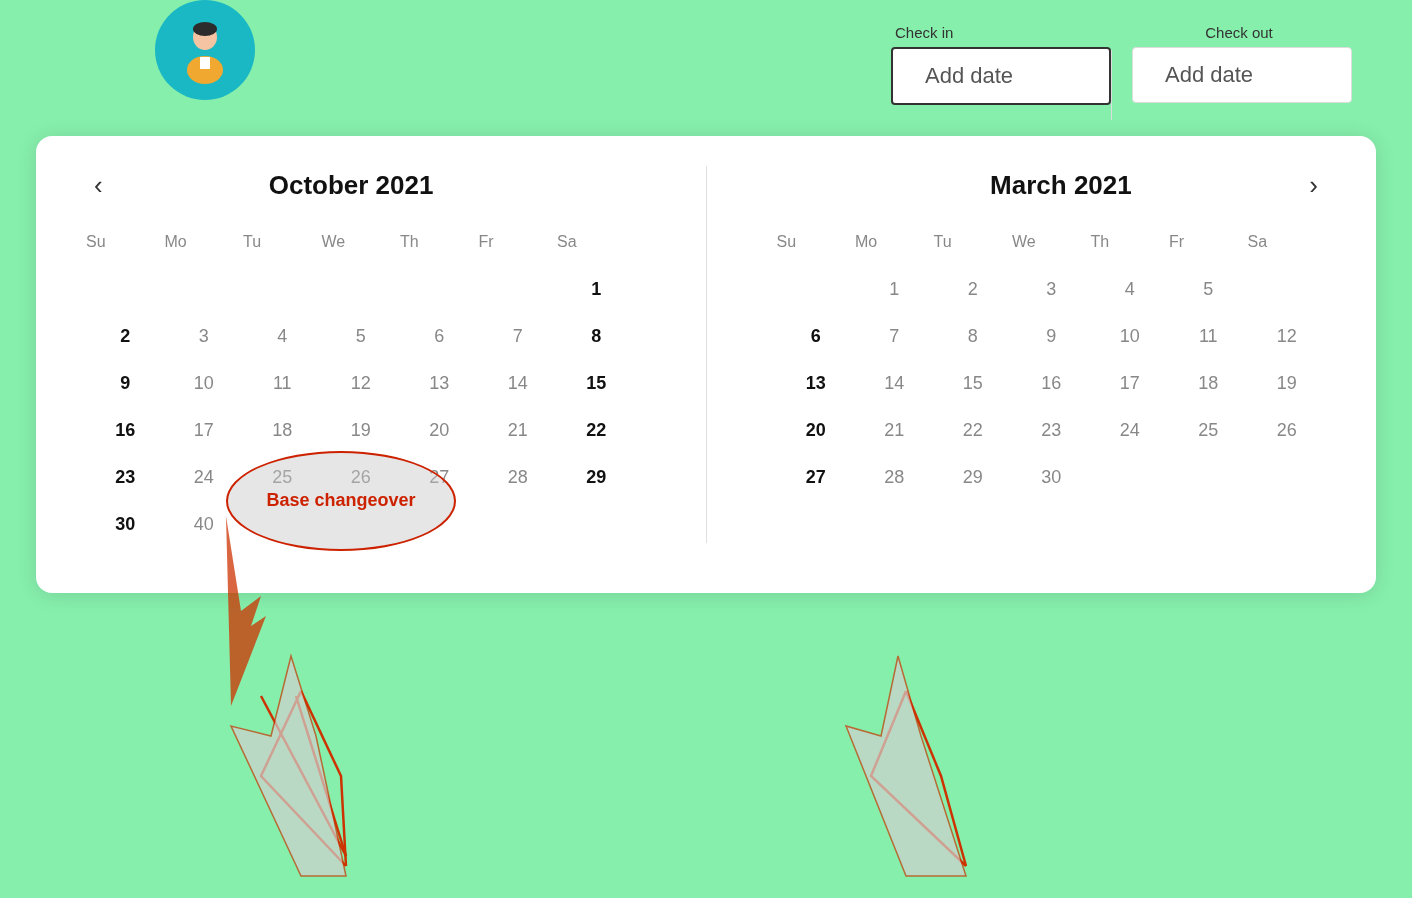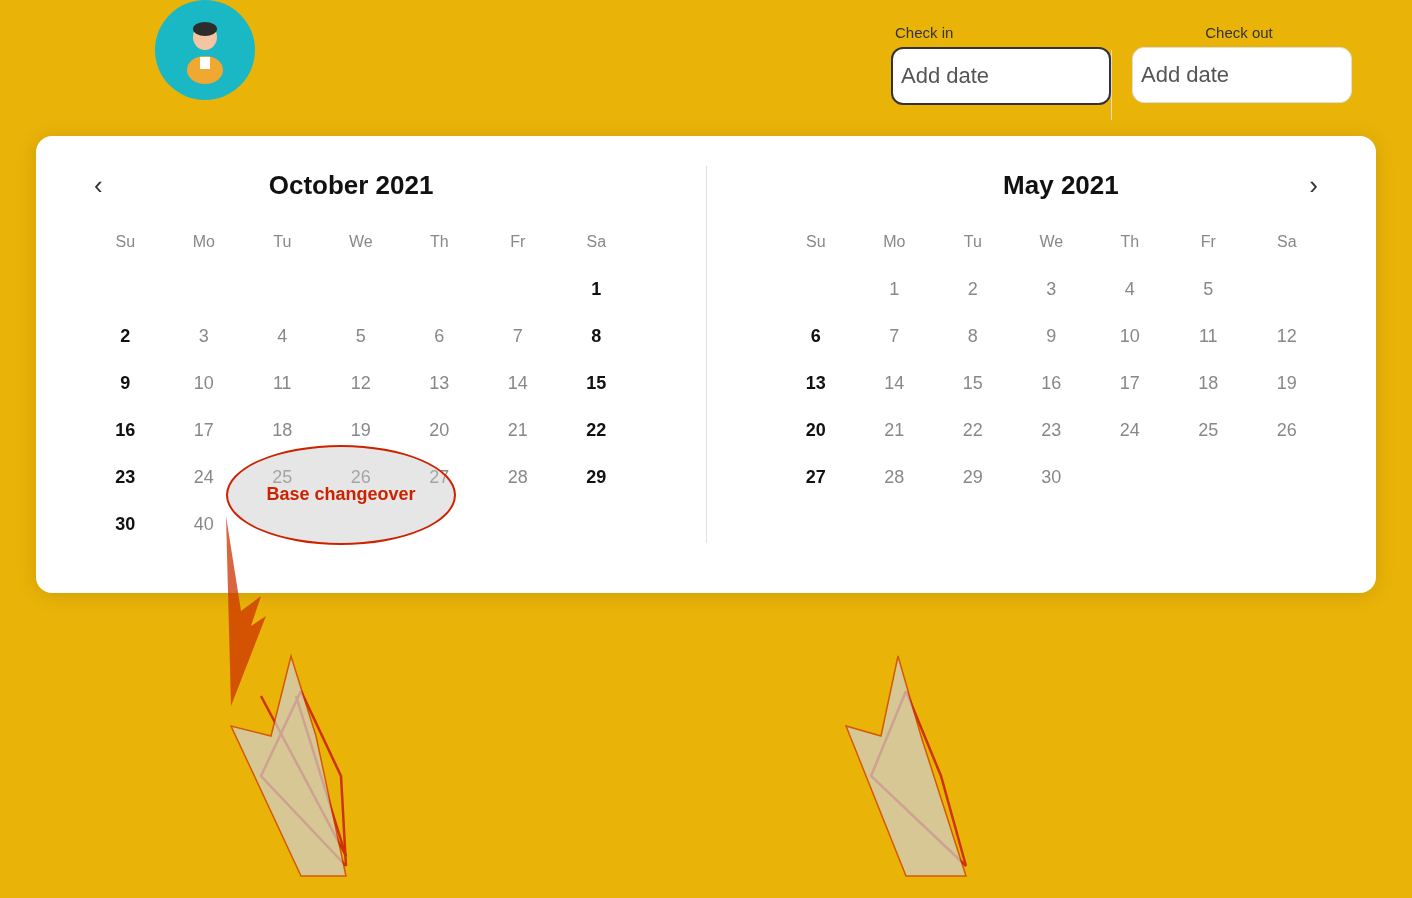--- a/index.html
+++ b/index.html
@@ -37,22 +37,22 @@
 
     .date-label {
       font-size: 15px;
       color: #333;
       font-weight: 400;
       padding-left: 4px;
     }
 
     .date-input-box {
       border: 2px solid #333;
-      border-radius: 12px;
-      padding: 14px 8px;
+      border-radius: 4px;
+      padding: 14px 32px;
       font-size: 22px;
       color: #555;
       background: white;
       min-width: 220px;
       cursor: pointer;
     }
 
     .date-input-box.secondary {
       border: 1px solid #ddd;
       background: white;
@@ -102,21 +102,21 @@
       color: #111;
     }
 
     .cal-grid {
       display: grid;
       grid-template-columns: repeat(7, 1fr);
       row-gap: 10px;
     }
 
     .day-header {
-      text-align: center;
+      text-align: left;
       font-size: 16px;
       color: #888;
       font-weight: 500;
       padding-bottom: 10px;
     }
 
     .day-cell {
       text-align: center;
       font-size: 18px;
       color: #888;
@@ -149,21 +149,21 @@
       font-size: 18px;
       font-weight: 700;
       text-align: center;
       line-height: 1.3;
     }
 
   </style>
 </head>
 <body>
 
-<div style="width:1412px; min-height:898px; background:#eab308; position:relative;">
+<div style="width:1412px; min-height:898px; background:#86efac; position:relative;">
 
   <div style="display:flex; align-items:flex-start; padding:24px 60px 0 60px; position:relative;">
 
     <div style="position:absolute; left:155px; top:0px;">
       <div class="avatar-circle">
         <svg class="avatar-svg" viewBox="0 0 70 70" xmlns="http://www.w3.org/2000/svg">
 
           <ellipse cx="35" cy="22" rx="12" ry="13" fill="#f5c5a3"></ellipse>
 
           <ellipse cx="35" cy="14" rx="12" ry="7" fill="#2c2c2c"></ellipse>
@@ -259,21 +259,21 @@
           <span class="day-cell empty"></span>
           <span class="day-cell empty"></span>
         </div>
       </div>
 
       <div style="width:1px; background:#e0e0e0; margin: 0 10px;"></div>
 
       <div class="single-calendar">
         <div class="cal-header">
           <div style="width:44px;"></div>
-          <span class="month-title">May 2021</span>
+          <span class="month-title">March 2021</span>
           <button class="nav-btn">›</button>
         </div>
         <div class="cal-grid">
 
           <span class="day-header">Su</span>
           <span class="day-header">Mo</span>
           <span class="day-header">Tu</span>
           <span class="day-header">We</span>
           <span class="day-header">Th</span>
           <span class="day-header">Fr</span>
@@ -329,21 +329,21 @@
       <line x1="310" y1="720" x2="225" y2="560" stroke="#cc3300" stroke-width="2.5" marker-end="url(#arrowhead)"></line>
       <line x1="310" y1="720" x2="260" y2="560" stroke="#cc3300" stroke-width="2.5"></line>
 
       <polyline points="265,555 225,640 310,730" fill="none" stroke="#cc3300" stroke-width="2.5"></polyline>
       <polyline points="265,555 305,640 310,730" fill="none" stroke="#cc3300" stroke-width="2.5"></polyline>
 
       <polyline points="870,555 835,640 930,730" fill="none" stroke="#cc3300" stroke-width="2.5"></polyline>
       <polyline points="870,555 905,640 930,730" fill="none" stroke="#cc3300" stroke-width="2.5"></polyline>
     </svg>
 
-    <div class="callout-ellipse" style="width:230px; height:100px; left:190px; bottom:48px;">
+    <div class="callout-ellipse" style="width:230px; height:100px; left:190px; bottom:42px;">
       <span class="callout-text">Base changeover</span>
     </div>
 
     <svg style="position:absolute;top:0;left:0;width:100%;height:100%;pointer-events:none;overflow:visible;" xmlns="http://www.w3.org/2000/svg">
 
       <path d="M 265 740 L 195 590 L 235 600 L 255 520 L 280 600 L 310 740 Z" fill="#d0d0d0" opacity="0.7" stroke="#cc3300" stroke-width="1.5"></path>
 
       <path d="M 870 740 L 810 590 L 845 600 L 862 520 L 885 600 L 930 740 Z" fill="#d0d0d0" opacity="0.7" stroke="#cc3300" stroke-width="1.5"></path>
     </svg>
 

